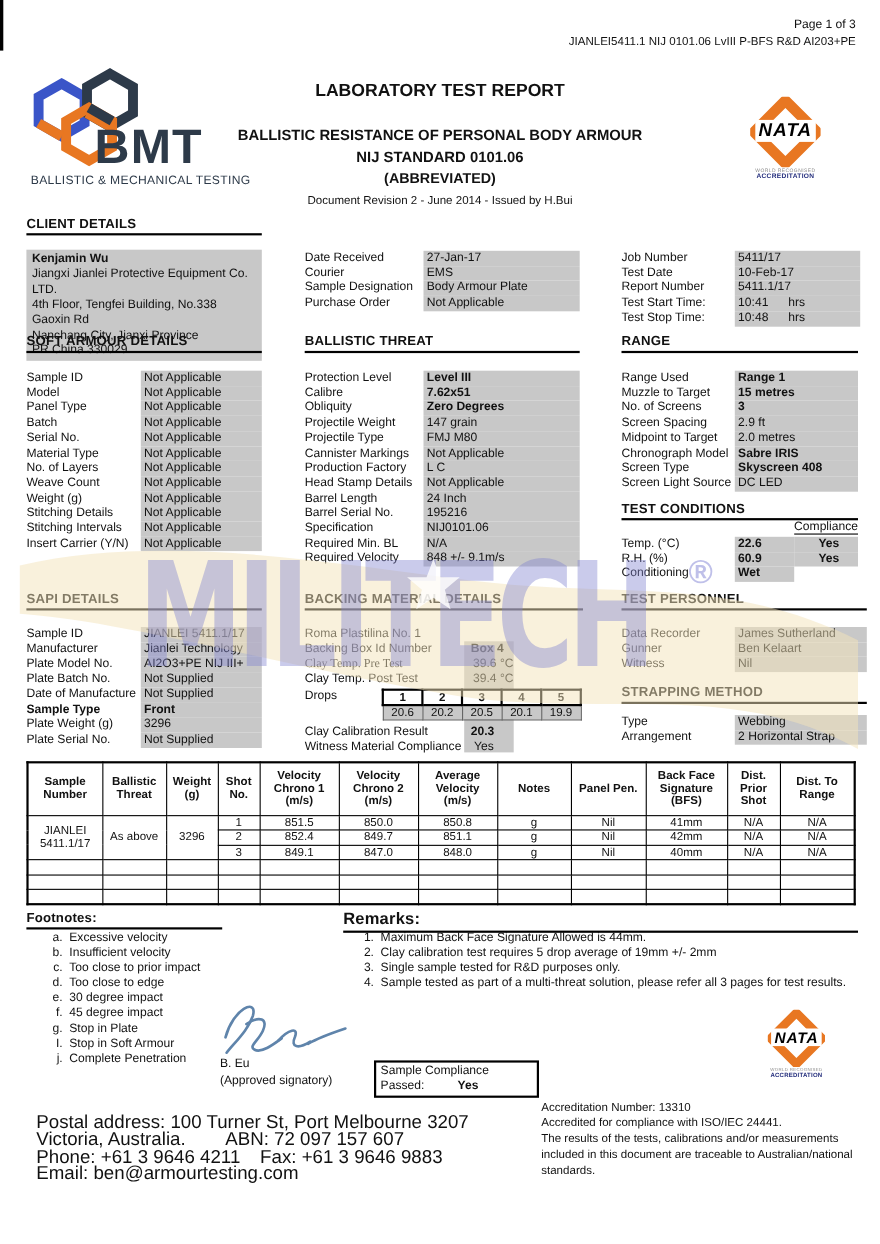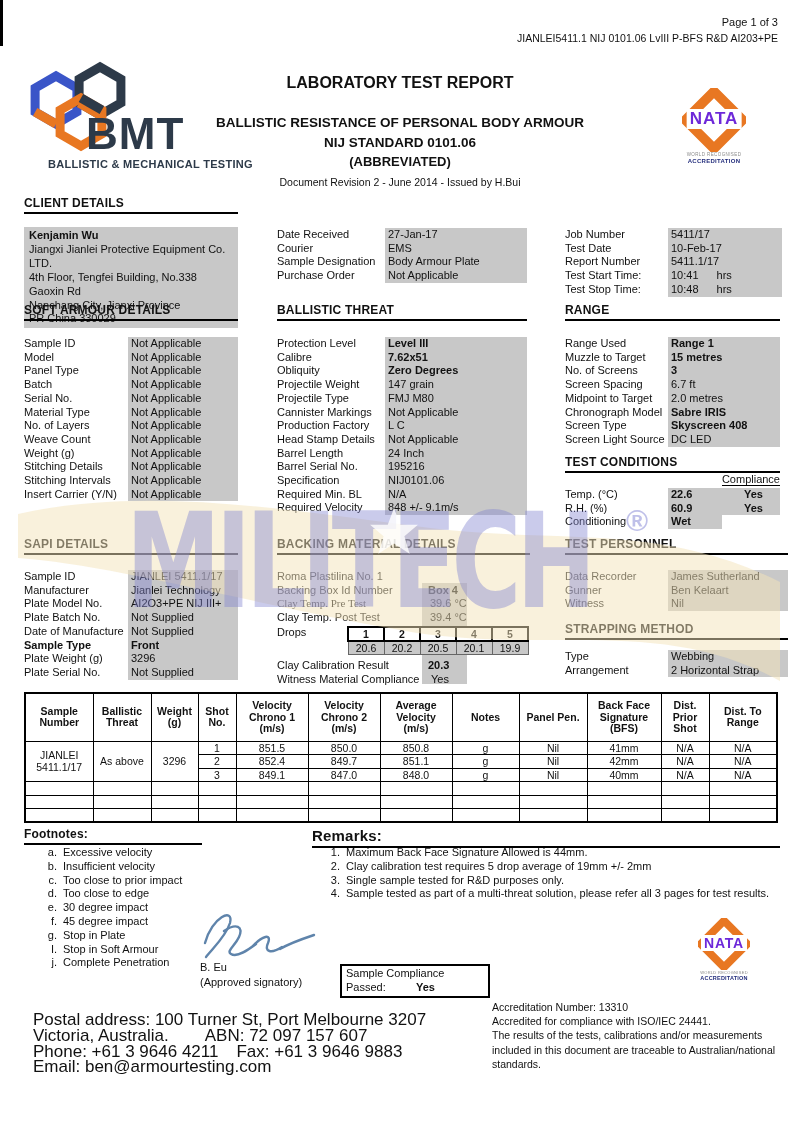--- a/index.html
+++ b/index.html
@@ -38,21 +38,21 @@
   table.drops td { text-align: center; height: 13px; line-height: 12px; }
   table.drops tr.dh td { border: 2px solid #000; background: #fff; font-weight: bold; }
   table.drops tr.dv td { border: 1px solid #666; background: #c8c8c8; }
   
   .fnitem { display: flex; font-size: 11px; line-height: 13.8px; }
   .fk { width: 33px; text-align: right; margin-right: 6px; flex: none; }
   .rk { width: 28px; text-align: right; margin-right: 6px; flex: none; }
   
   .nata { text-align: center; }
   .nata .nname { position: absolute; left: 50%; transform: translateX(-50%);
-                 background: #fff; padding: 0 3px; font-weight: bold; color: #6d28d9; }
+                 background: #fff; padding: 0 3px; font-weight: bold; color: #000000; font-style: italic; }
   .nata .nsub1 { position: absolute; left: 0; right: 0; color: #8a8a8a; }
   .nata .nsub2 { position: absolute; left: 0; right: 0; color: #232d7c; font-weight: bold; }
   
   .wm-text { font-family: "DejaVu Sans", sans-serif; font-weight: bold;
              font-size: 112px; letter-spacing: -6px; color: rgba(128,130,208,0.42);
              transform: scale(0.85,1.18); transform-origin: top left; white-space: nowrap; }
   .wm-reg { font-size: 30px; font-weight: bold; color: rgba(138,140,215,0.55); }
   .noint { pointer-events: none; }
 </style>
 </head>
@@ -70,21 +70,21 @@
   <div class="abs" style="left:24px;top:58px;width:210px;height:115px;">
     <svg class="abs" style="left:4px;top:2px;" width="104" height="98" viewBox="0 0 104 98">
       <polygon points="28,16 48.9,28 48.9,52 28,64 7.1,52 7.1,28" fill="none" stroke="#3a55c8" stroke-width="9"></polygon>
       <polygon points="72,7 92.9,19 92.9,43 72,55 51.1,43 51.1,19" fill="none" stroke="#2d3a49" stroke-width="9"></polygon>
       <polygon points="53,38 73.9,50 73.9,74 53,86 32.1,74 32.1,50" fill="none" stroke="#e87722" stroke-width="9"></polygon>
       <polyline points="51.1,43 72,55" fill="none" stroke="#e87722" stroke-width="9"></polyline>
       <polyline points="53,38 73.9,50" fill="none" stroke="#2d3a49" stroke-width="9"></polyline>
       <polyline points="28,64 7.1,52" fill="none" stroke="#e87722" stroke-width="9"></polyline>
     </svg>
     <div class="abs" style="left:62px;top:54px;font-size:44px;font-weight:bold;color:#2d3a49;letter-spacing:1px;line-height:44px;">BMT</div>
-    <div class="abs" style="left:24px;top:100px;font-size:11px;font-weight:bold;color:#2d3a49;letter-spacing:.3px;white-space:nowrap;">BALLISTIC &amp; MECHANICAL TESTING</div>
+    <div class="abs" style="left:4px;top:100px;font-size:11px;font-weight:normal;color:#2d3a49;letter-spacing:.3px;white-space:nowrap;">BALLISTIC &amp; MECHANICAL TESTING</div>
   </div>
 
   <div class="abs" style="left:200px;top:74px;width:400px;text-align:center;">
     <div style="font-size:16px;font-weight:bold;">LABORATORY TEST REPORT</div>
     <div style="font-size:13.5px;font-weight:bold;margin-top:23px;">BALLISTIC RESISTANCE OF PERSONAL BODY ARMOUR</div>
     <div style="font-size:13.5px;font-weight:bold;margin-top:5px;">NIJ STANDARD 0101.06</div>
     <div style="font-size:13px;font-weight:bold;margin-top:4px;">(ABBREVIATED)</div>
     <div style="font-size:10.5px;margin-top:7px;">Document Revision 2 - June 2014 - Issued by H.Bui</div>
   </div>
 
@@ -265,21 +265,21 @@
     <div class="kv">
         <span class="kl">Muzzle to Target</span>
         <span class="kvv b">15 metres</span>
       </div>
     <div class="kv">
         <span class="kl">No. of Screens</span>
         <span class="kvv b">3</span>
       </div>
     <div class="kv">
         <span class="kl">Screen Spacing</span>
-        <span class="kvv">6.7 ft</span>
+        <span class="kvv">2.9 ft</span>
       </div>
     <div class="kv">
         <span class="kl">Midpoint to Target</span>
         <span class="kvv">2.0 metres</span>
       </div>
     <div class="kv">
         <span class="kl">Chronograph Model</span>
         <span class="kvv b">Sabre IRIS</span>
       </div>
     <div class="kv">

